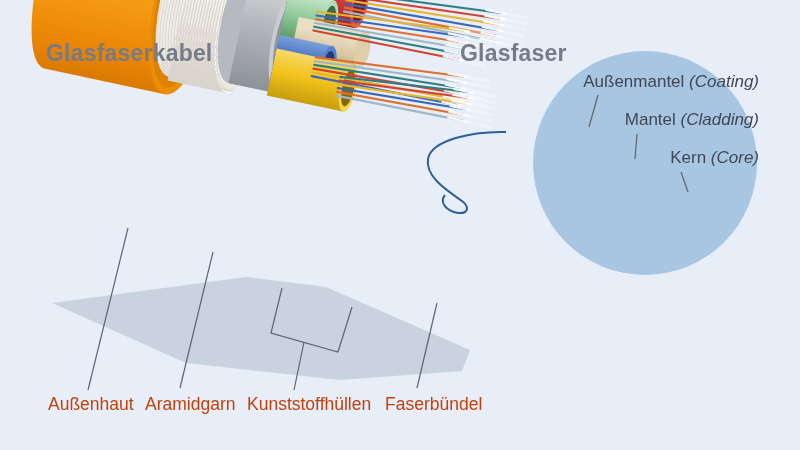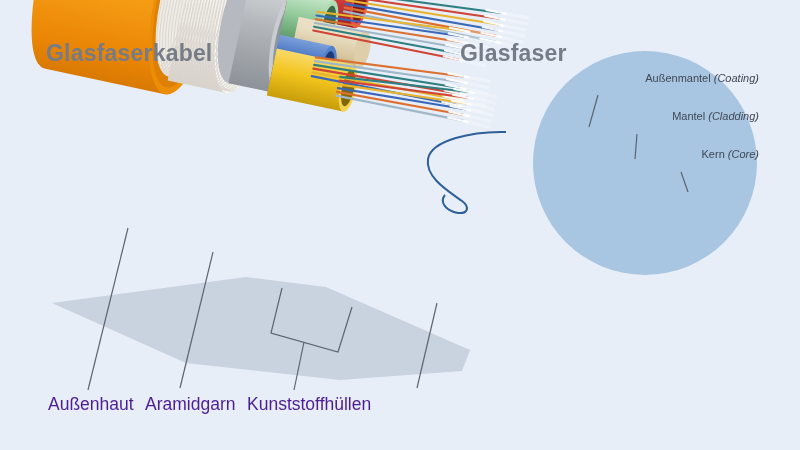--- a/index.html
+++ b/index.html
@@ -9,29 +9,29 @@
     font-family:"Liberation Sans","DejaVu Sans",sans-serif;
   }
   .stage svg{position:absolute;left:0;top:0;}
   .title{
     position:absolute;font-size:23px;font-weight:bold;color:#767c87;
     letter-spacing:.2px;white-space:nowrap;
   }
   .t-left{left:46px;top:40px;}
   .t-right{left:444px;top:40px;margin-left:16px;}
   .inset-label{
-    position:absolute;right:41px;text-align:right;font-size:11px;color:#3f4754;
+    position:absolute;right:41px;text-align:right;font-size:17px;color:#3f4754;
     white-space:nowrap;
   }
   .inset-label .paren{font-style:italic;}
   .il-0{top:72px;}
   .il-1{top:110px;margin-left:21px;}
   .il-2{top:148px;margin-left:46px;}
   .bottom-label{
-    position:absolute;top:394px;font-size:17.5px;color:#4c1d95;white-space:nowrap;
+    position:absolute;top:394px;font-size:17.5px;color:#c2410c;white-space:nowrap;
   }
   .bl-0{left:48px;}
   .bl-1{left:145px;}
   .bl-2{left:247px;}
   .bl-3{left:385px;}
 </style>
 </head>
 <body>
 
 <div class="stage">
@@ -311,13 +311,14 @@
   <div class="inset-label il-1">
     <span>Mantel</span>&nbsp;<span class="paren">(Cladding)</span>
   </div>
   <div class="inset-label il-2">
     <span>Kern</span>&nbsp;<span class="paren">(Core)</span>
   </div>
 
   <div class="bottom-label bl-0">Außenhaut</div>
   <div class="bottom-label bl-2">Kunststoffhüllen</div>
   <div class="bottom-label bl-1">Aramidgarn</div>
+  <div class="bottom-label bl-3">Faserbündel</div>
 </div>
 
 </body></html>

